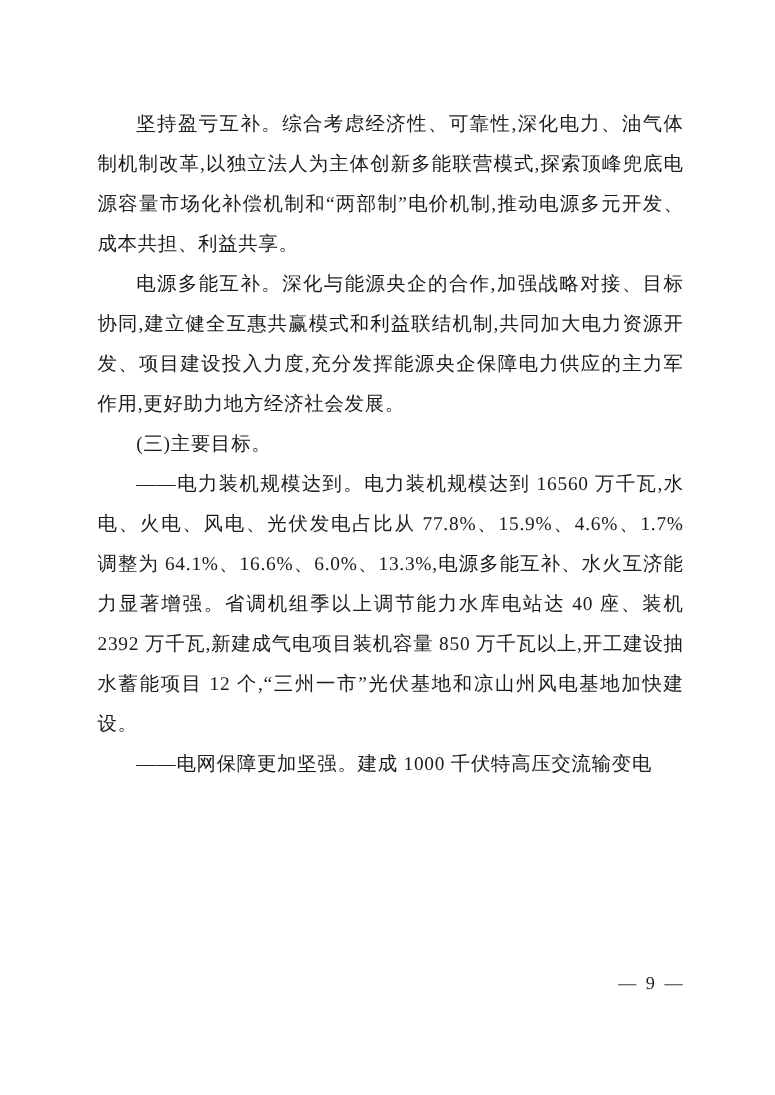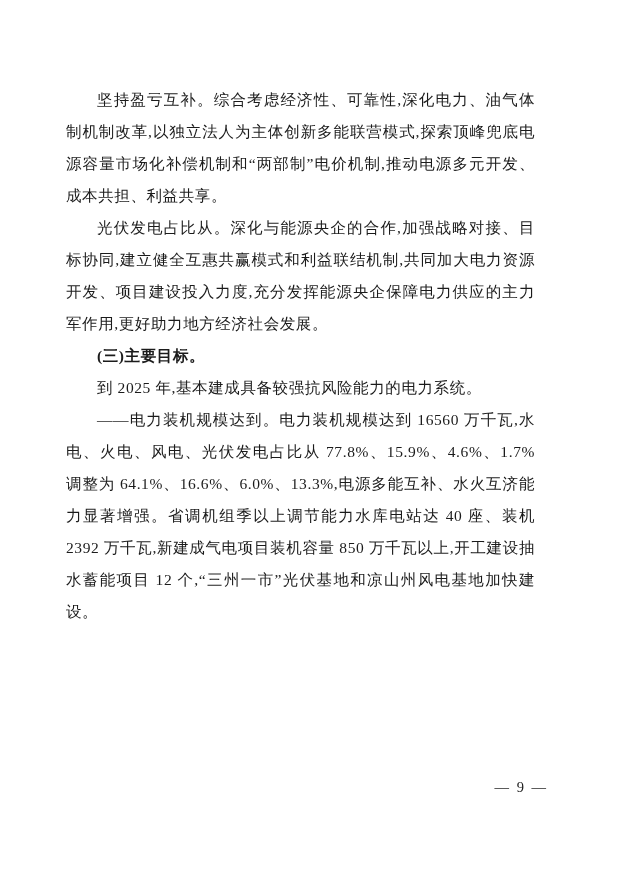--- a/index.html
+++ b/index.html
@@ -6,66 +6,66 @@
   .sheet {
     position: relative;
     width: 620px;
     height: 876px;
     background: #ffffff;
     overflow: hidden;
     margin: 0 auto;
   }
   .body-text {
     position: absolute;
-    left: 66px;
+    left: 78px;
     top: 84px;
     width: 469px;
     font-family: "Liberation Serif", "DejaVu Serif", serif;
     font-size: 15.5px;
     line-height: 32px;
     letter-spacing: 0.6px;
     color: #1b1b1b;
     text-align: justify;
   }
   .para {
     margin: 0;
     padding: 0;
     text-indent: 2em;
   }
   .para .lead {
     
     font-family: "Liberation Serif", "DejaVu Serif", serif;
   }
   .para.heading .lead {
-    font-weight: bold;
+    font-weight: normal;
   }
   .pagenum {
     position: absolute;
     top: 779px;
     right: 72px;
     font-family: "Liberation Serif", "DejaVu Serif", serif;
     font-size: 14.5px;
     letter-spacing: 2px;
     color: #1b1b1b;
   }
 </style>
 </head>
 <body>
 
 <div class="sheet">
   <div class="body-text">
 
     <p class="para"><span class="lead">坚持盈亏互补。</span><span class="rest">综合考虑经济性、可靠性,深化电力、油气体制机制改革,以独立法人为主体创新多能联营模式,探索顶峰兜底电源容量市场化补偿机制和“两部制”电价机制,推动电源多元开发、成本共担、利益共享。</span></p>
 
-    <p class="para"><span class="lead">光伏发电占比从。</span><span class="rest">深化与能源央企的合作,加强战略对接、目标协同,建立健全互惠共赢模式和利益联结机制,共同加大电力资源开发、项目建设投入力度,充分发挥能源央企保障电力供应的主力军作用,更好助力地方经济社会发展。</span></p>
+    <p class="para"><span class="lead">电源多能互补。</span><span class="rest">深化与能源央企的合作,加强战略对接、目标协同,建立健全互惠共赢模式和利益联结机制,共同加大电力资源开发、项目建设投入力度,充分发挥能源央企保障电力供应的主力军作用,更好助力地方经济社会发展。</span></p>
 
 
     <p class="para heading"><span class="lead">(三)主要目标。</span></p>
 
-    <p class="para"><span class="rest">到 2025 年,基本建成具备较强抗风险能力的电力系统。</span></p>
 
     <p class="para"><span class="lead">——电力装机规模达到。</span><span class="rest">电力装机规模达到 16560 万千瓦,水电、火电、风电、光伏发电占比从 77.8%、15.9%、4.6%、1.7% 调整为 64.1%、16.6%、6.0%、13.3%,电源多能互补、水火互济能力显著增强。省调机组季以上调节能力水库电站达 40 座、装机 2392 万千瓦,新建成气电项目装机容量 850 万千瓦以上,开工建设抽水蓄能项目 12 个,“三州一市”光伏基地和凉山州风电基地加快建设。</span></p>
 
+    <p class="para"><span class="lead">——电网保障更加坚强。</span><span class="rest">建成 1000 千伏特高压交流输变电</span></p>
 
   </div>
 
   <div class="pagenum">— 9 —</div>
 </div>
 
 </body></html>

